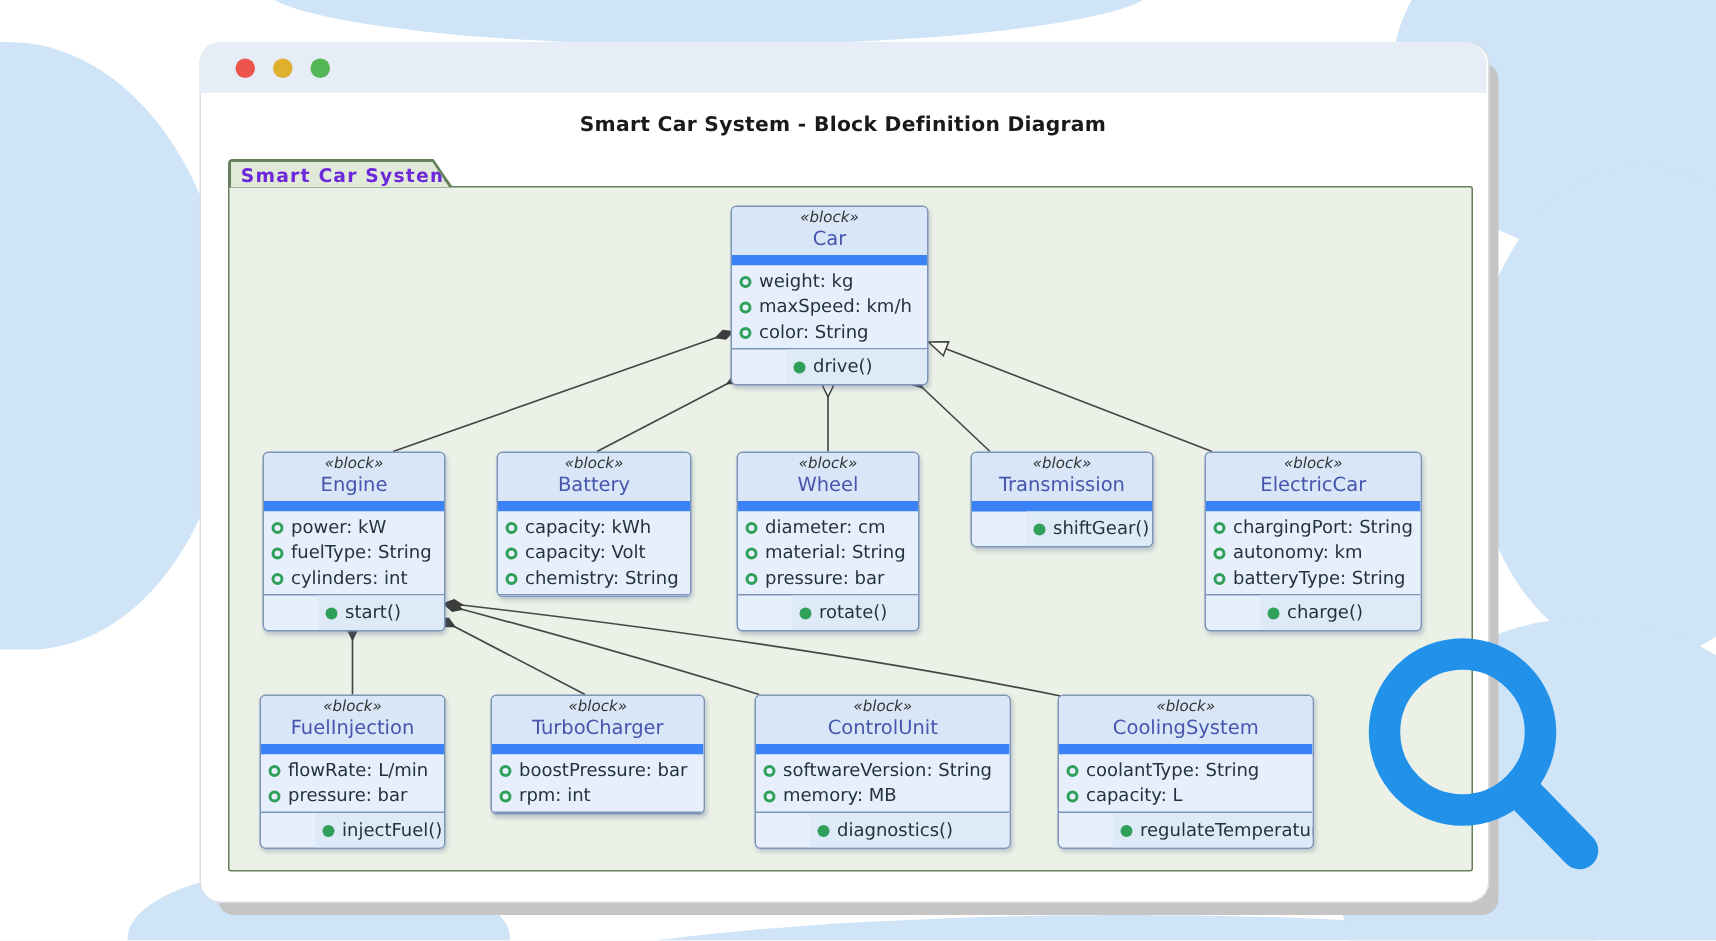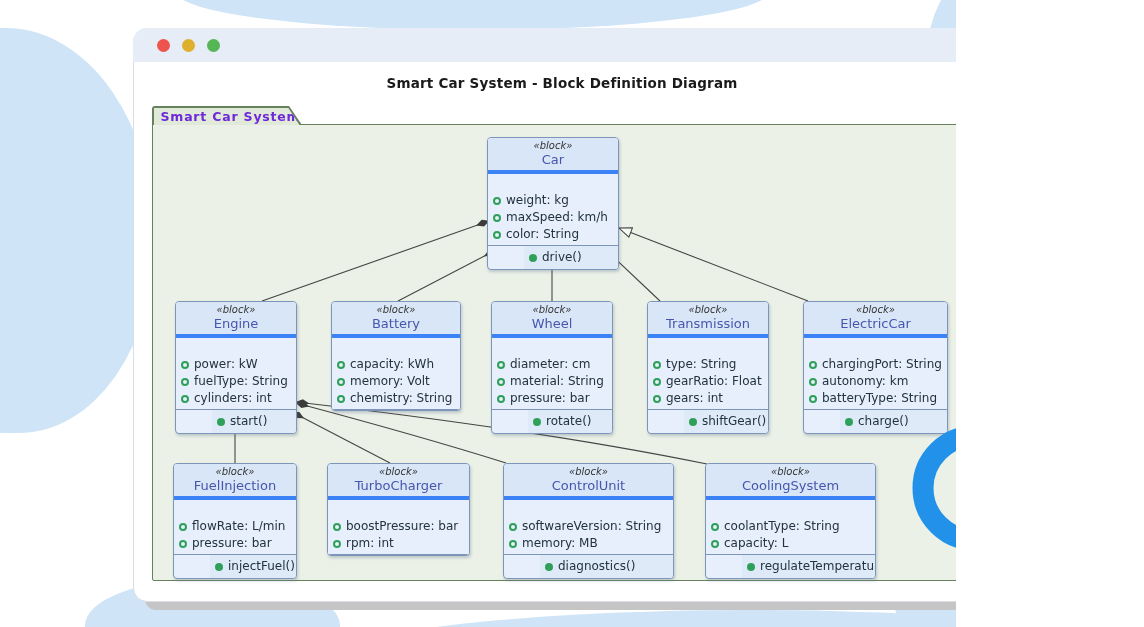--- a/index.html
+++ b/index.html
@@ -1,16 +1,16 @@
 <!DOCTYPE html>
 <html><head>
 <meta charset="utf-8">
 <style>
   html,body{margin:0;padding:0;background:#ffffff;}
-  .canvas{position:relative;width:956px;height:627px;overflow:hidden;
+  .canvas{position:relative;width:1144px;height:627px;overflow:hidden;
           font-family:"DejaVu Sans","Liberation Sans",sans-serif;background:#ffffff;}
 
   
   .blob{position:absolute;background:#cfe4f7;border-radius:50%;}
   .blob-top{left:175px;top:-48px;width:595px;height:78px;}
   .blob-left{left:-130px;top:28px;width:285px;height:405px;border-radius:45% 55% 50% 50%;}
   .blob-top-right{left:928px;top:-70px;width:290px;height:240px;}
   .blob-right{left:980px;top:110px;width:230px;height:330px;}
   .blob-bottom-left{left:85px;top:578px;width:255px;height:95px;}
   .blob-bottom{left:300px;top:610px;width:900px;height:120px;}
@@ -39,24 +39,24 @@
   .frame-body{position:absolute;left:152px;top:124px;width:830px;height:457px;background:#ebf1e6;
               border:1.5px solid #66815c;border-radius:0 2px 2px 2px;box-sizing:border-box;}
 
   
   .connectors{position:absolute;left:0;top:0;width:1144px;height:627px;pointer-events:none;}
   .connectors path{fill:none;stroke:#454545;stroke-width:1.1;}
 
   
   .block{position:absolute;border:1px solid #7e95ba;border-radius:4px;background:#e6effb;
          box-shadow:1px 2px 3px rgba(100,120,150,.35);overflow:hidden;font-size:12px;color:#22323e;}
-  .block-header{background:#d8e6f7;text-align:center;padding:2px 4px;border-bottom:4px solid #3b82f6;}
+  .block-header{background:#d8e6f7;text-align:center;padding:2px 4px;border-bottom:7px solid #3b82f6;}
   .block-stereo{font-style:italic;font-size:10px;color:#333333;line-height:12px;}
   .block-name{font-size:13px;color:#4656ae;line-height:16px;}
-  .block-attrs{padding:3px 5px;display:flex;flex-direction:column;gap:2px;background:#e6effb;border-bottom:1px solid #7e95ba;margin-top:16px;}
+  .block-attrs{padding:3px 5px;display:flex;flex-direction:column;gap:2px;background:#e6effb;border-bottom:1px solid #7e95ba;}
   .block-ops{padding:4px 5px;background:#dfeaf8;margin-left:36px;}
   .brow{display:flex;align-items:center;gap:5px;white-space:nowrap;line-height:15px;}
   .dot-attr{width:8px;height:8px;border-radius:50%;border:2px solid #2fa05a;box-sizing:border-box;flex:none;background:transparent;}
   .dot-op{width:8px;height:8px;border-radius:50%;background:#2fa05a;flex:none;}
 
   
   .magnifier{position:absolute;left:895px;top:415px;width:200px;height:185px;}
 </style>
 </head>
 <body>
@@ -165,21 +165,21 @@
           <div class="block-stereo">«block»</div>
           <div class="block-name">Battery</div>
         </div>
         <div class="block-attrs">
           <div class="brow">
             <span class="dot-attr"></span>
             <span>capacity: kWh</span>
           </div>
           <div class="brow">
             <span class="dot-attr"></span>
-            <span>memory: Volt</span>
+            <span>capacity: Volt</span>
           </div>
           <div class="brow">
             <span class="dot-attr"></span>
             <span>chemistry: String</span>
           </div>
         </div>
       </div>
       <div class="block" style="left: 491px; top: 301px; width: 120px;">
         <div class="block-header">
           <div class="block-stereo">«block»</div>
@@ -203,34 +203,20 @@
           <div class="brow">
             <span class="dot-op"></span>
             <span>rotate()</span>
           </div>
         </div>
       </div>
       <div class="block" style="left: 647px; top: 301px; width: 120px;">
         <div class="block-header">
           <div class="block-stereo">«block»</div>
           <div class="block-name">Transmission</div>
-        </div>
-        <div class="block-attrs">
-          <div class="brow">
-            <span class="dot-attr"></span>
-            <span>type: String</span>
-          </div>
-          <div class="brow">
-            <span class="dot-attr"></span>
-            <span>gearRatio: Float</span>
-          </div>
-          <div class="brow">
-            <span class="dot-attr"></span>
-            <span>gears: int</span>
-          </div>
         </div>
         <div class="block-ops">
           <div class="brow">
             <span class="dot-op"></span>
             <span>shiftGear()</span>
           </div>
         </div>
       </div>
       <div class="block" style="left: 803px; top: 301px; width: 143px;">
         <div class="block-header">

